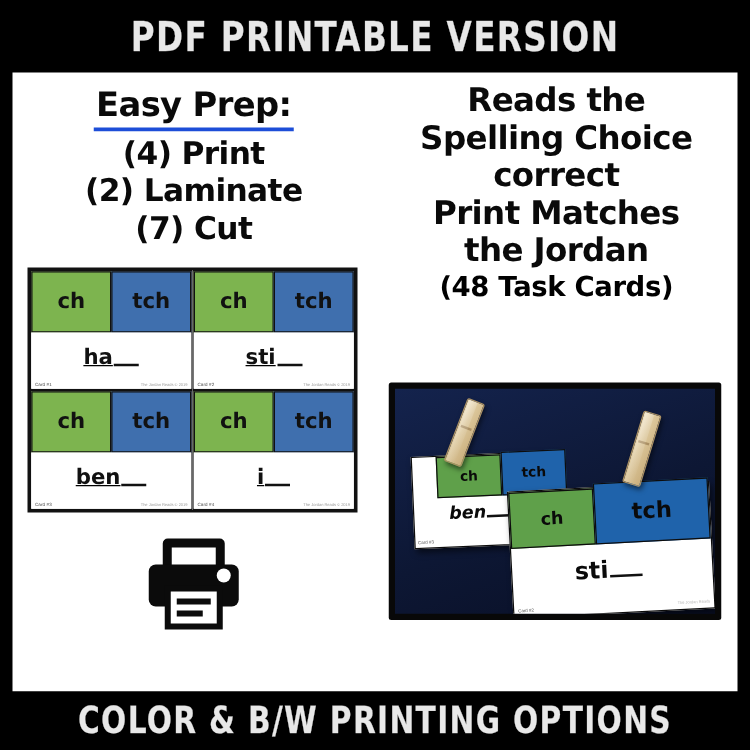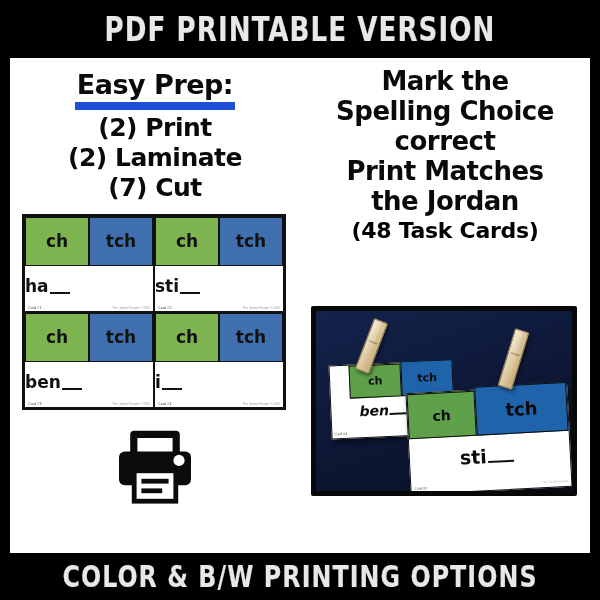--- a/index.html
+++ b/index.html
@@ -78,21 +78,21 @@
   
   #prep-block {
     position: absolute;
     top: 10px;
     left: 0;
     width: 290px;
   }
   #prep-title {
     font-size: 27px;
     line-height: 33px;
-    border-bottom: 8px solid #1d4ed8;
+    border-bottom: 3px solid #1d4ed8;
     display: inline-block;
     padding: 0 2px 1px 2px;
     margin-bottom: 3px;
   }
   #prep-title-wrap { text-align: center; }
   .prep-step {
     font-size: 25px;
     line-height: 30px;
   }
 
@@ -135,22 +135,23 @@
     box-sizing: border-box;
   }
   .choice.green { background: #7db44f; }
   .choice.blue  { background: #3f6fae; }
 
   .word-row {
     flex: 1;
     position: relative;
     display: flex;
     align-items: center;
-    justify-content: flex-start;
+    justify-content: center;
     background: #ffffff;
+    text-decoration: underline;
   }
   .word {
     font-family: "DejaVu Sans", sans-serif;
     font-weight: 700;
     font-size: 17px;
     color: #111111;
     transform: translateY(-2px);
   }
   .word .blank {
     border-bottom: 2.5px solid #111111;
@@ -312,21 +313,21 @@
   <div class="banner" id="top-banner">PDF PRINTABLE VERSION</div>
 
   <div id="content">
 
     <div class="panel" id="left-panel">
 
       <div id="prep-block">
         <div id="prep-title-wrap">
           <span class="chunky" id="prep-title">Easy Prep:</span>
         </div>
-        <div class="chunky prep-step">(2) Print</div>
+        <div class="chunky prep-step">(4) Print</div>
         <div class="chunky prep-step">(2) Laminate</div>
         <div class="chunky prep-step">(7) Cut</div>
       </div>
 
       <div id="card-grid">
 
         <div class="task-card">
           <div class="choice-row">
             <div class="choice green">ch</div>
             <div class="choice blue">tch</div>
@@ -397,21 +398,21 @@
           <rect x="33" y="66" width="34" height="6" fill="#0b0b0b"></rect>
           <rect x="33" y="78" width="26" height="6" fill="#0b0b0b"></rect>
         </svg>
       </div>
 
     </div>
 
     <div class="panel" id="right-panel">
 
       <div id="task-heading">
-        <div class="chunky task-line">Mark the</div>
+        <div class="chunky task-line">Reads the</div>
         <div class="chunky task-line">Spelling Choice</div>
         <div class="chunky task-line">correct</div>
         <div class="chunky task-line">Print Matches</div>
         <div class="chunky task-line">the Jordan</div>
         <div id="task-count">(48 Task Cards)</div>
       </div>
 
       <div id="photo-frame">
         <div id="photo">
 

